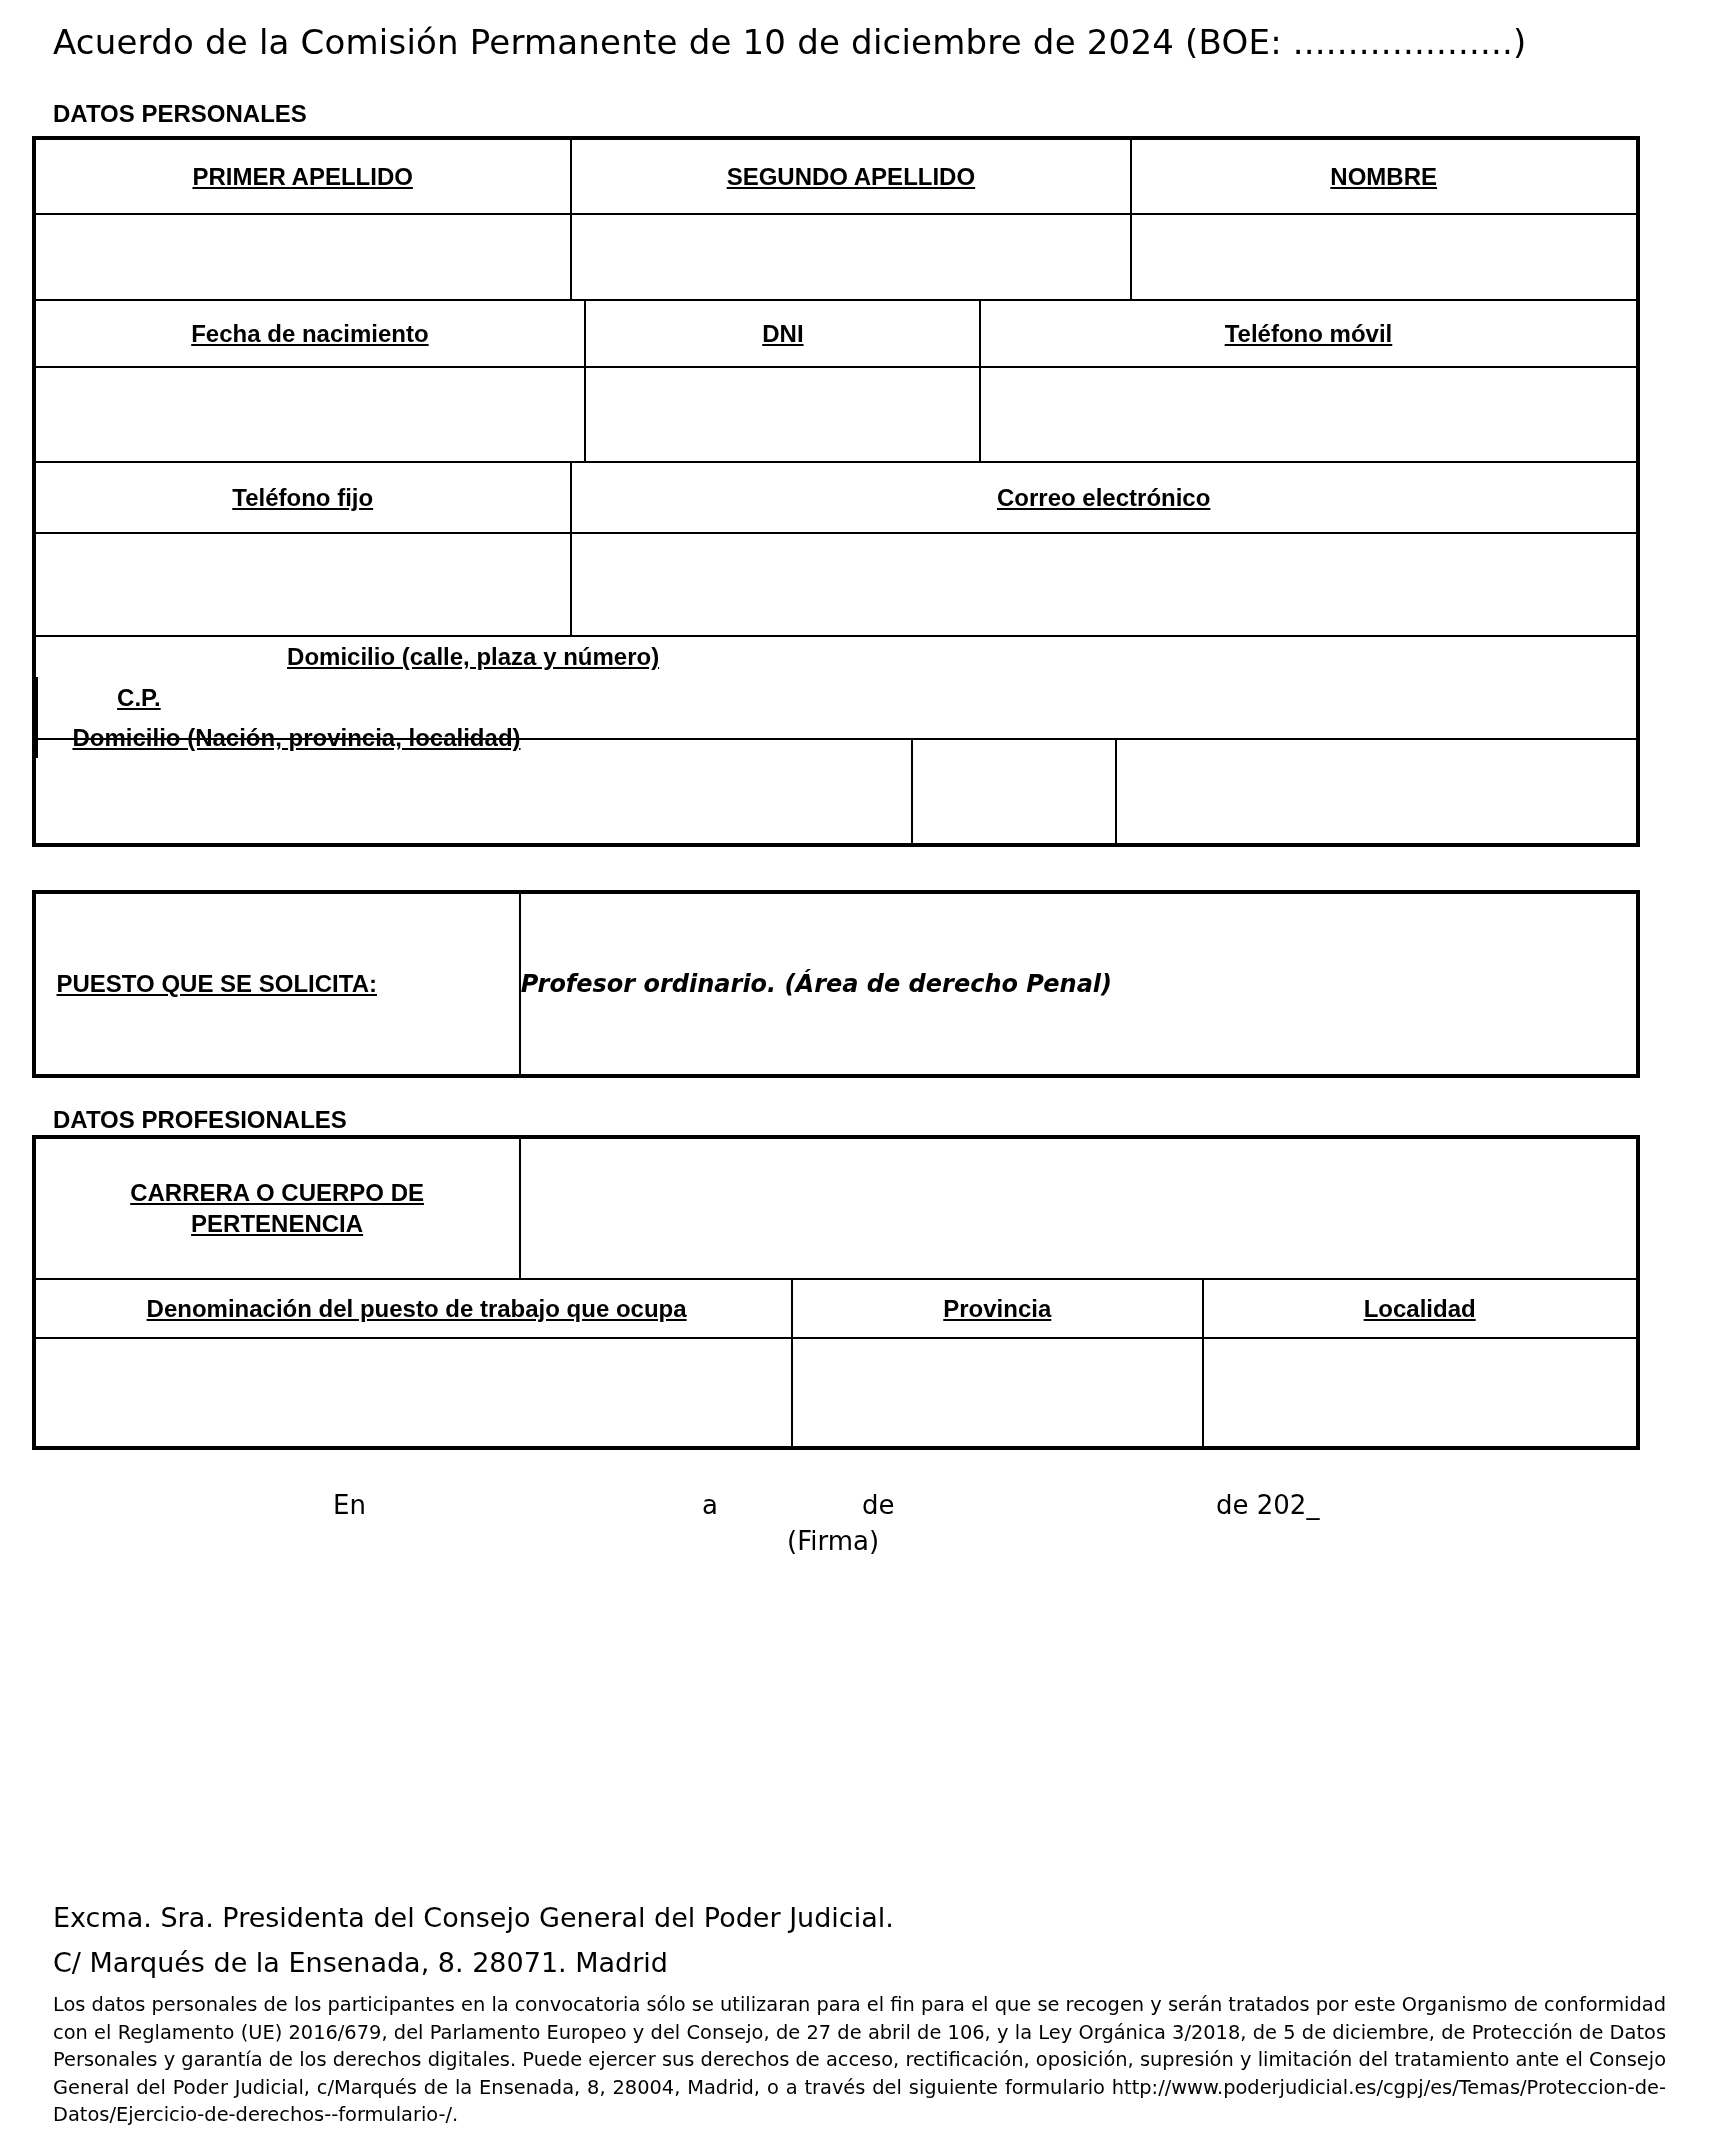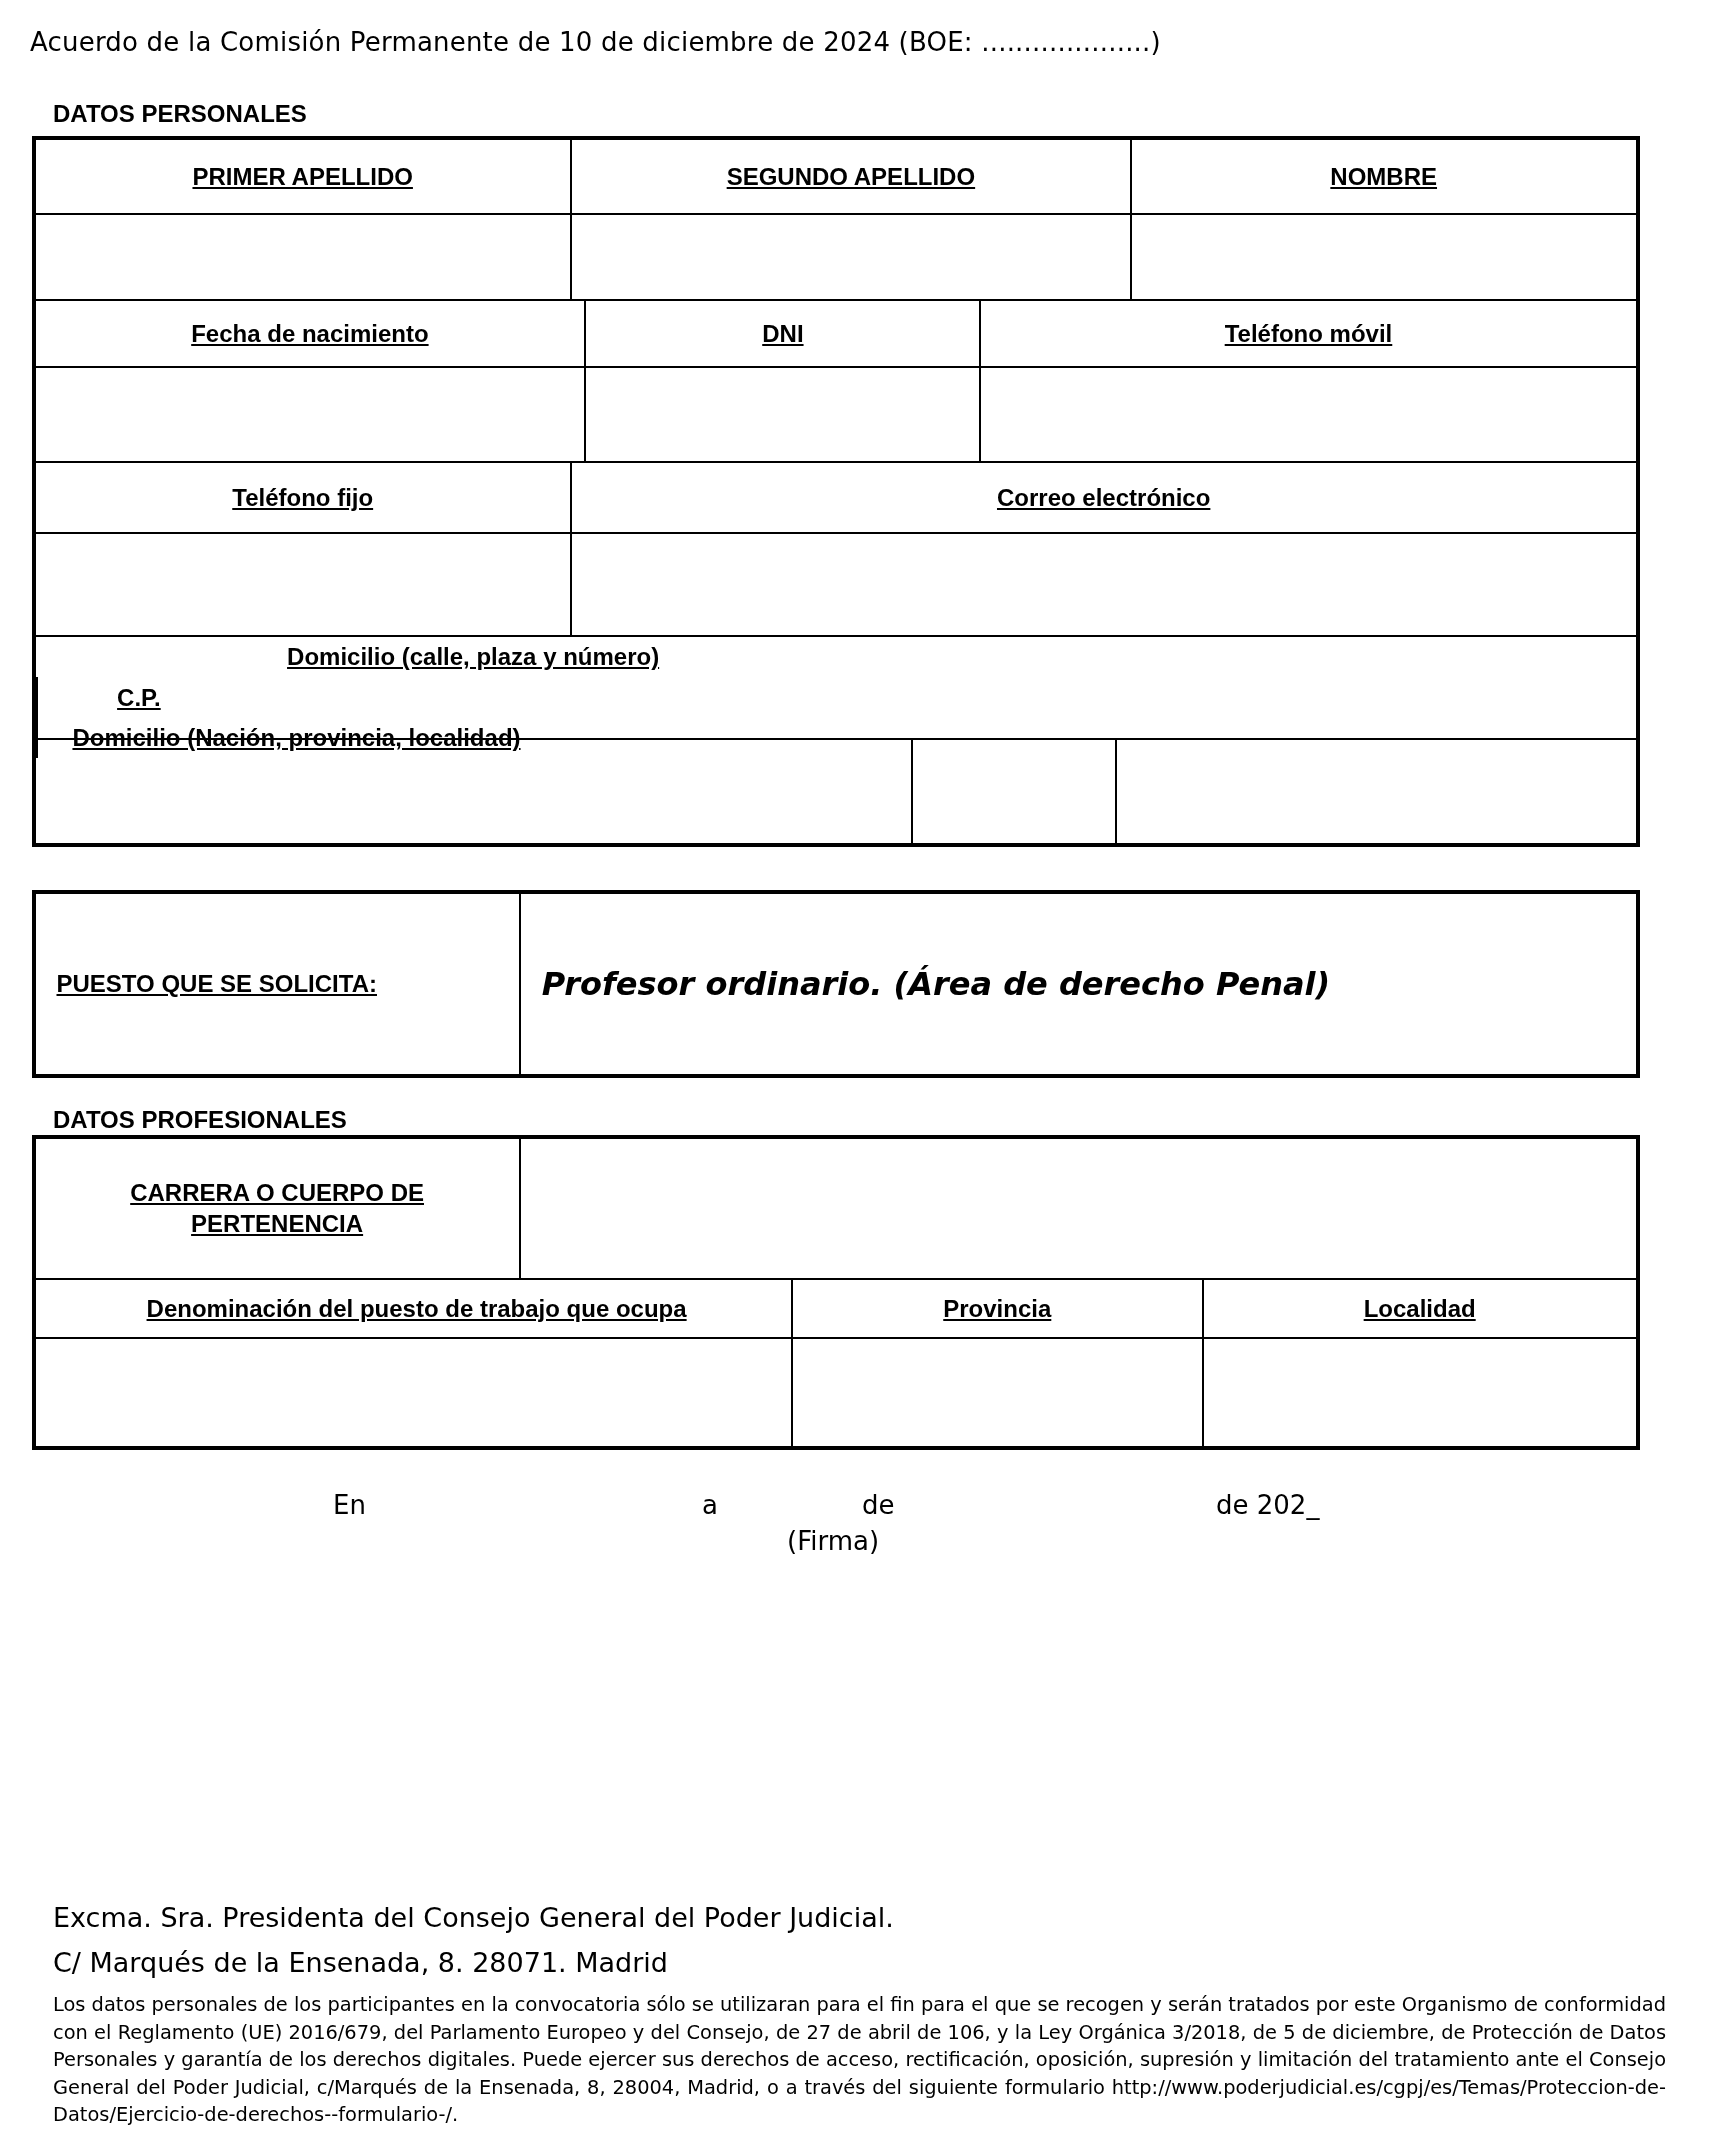--- a/index.html
+++ b/index.html
@@ -14,22 +14,22 @@
     color: #000000;
     overflow: hidden;
   }
   .page {
     position: relative;
     width: 1718px;
     height: 2151px;
     background: #ffffff;
   }
   .top-line {
-    margin: 26px 53px 0 30px;
-    font-size: 26px;
+    margin: 26px 53px 0 53px;
+    font-size: 34px;
     line-height: 32px;
     letter-spacing: 0.2px;
   }
   .section-title {
     margin: 40px 53px 0 53px;
     font-family: "Liberation Sans", sans-serif;
     font-weight: bold;
     font-size: 24px;
     line-height: 31px;
   }
@@ -80,22 +80,21 @@
   .hdr.left-al {
     justify-content: flex-start;
     text-align: left;
     padding-left: 21px;
   }
   .val-cell {
     display: flex;
     align-items: center;
     font-style: italic;
     font-weight: bold;
-    font-size: 32px;
-    padding-left: 21px;
+    font-size: 24px;
   }
   
   .w-a1 { width: 33.4%; } .w-a2 { width: 35.0%; } .w-a3 { width: 31.6%; }
   .w-b1 { width: 34.3%; } .w-b2 { width: 24.7%; } .w-b3 { width: 41.0%; }
   .w-c1 { width: 33.4%; } .w-c2 { width: 66.6%; }
   .w-d1 { width: 54.7%; } .w-d2 { width: 12.8%; } .w-d3 { width: 32.5%; }
   .w-p1 { width: 30.2%; } .w-p2 { width: 69.8%; }
   .w-j1 { width: 47.2%; padding-left: 23px; } .w-j2 { width: 25.7%; } .w-j3 { width: 27.1%; }
   
   .rh-a1 { height: 73px; }  .rh-a2 { height: 86px; }

